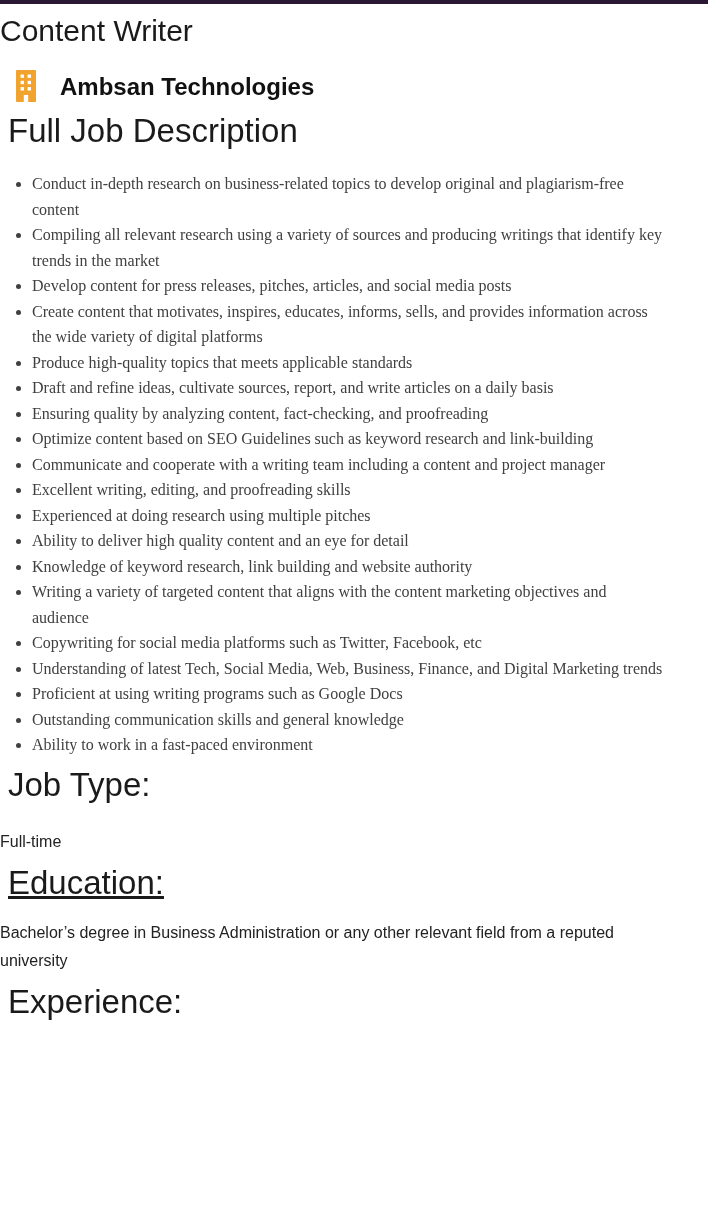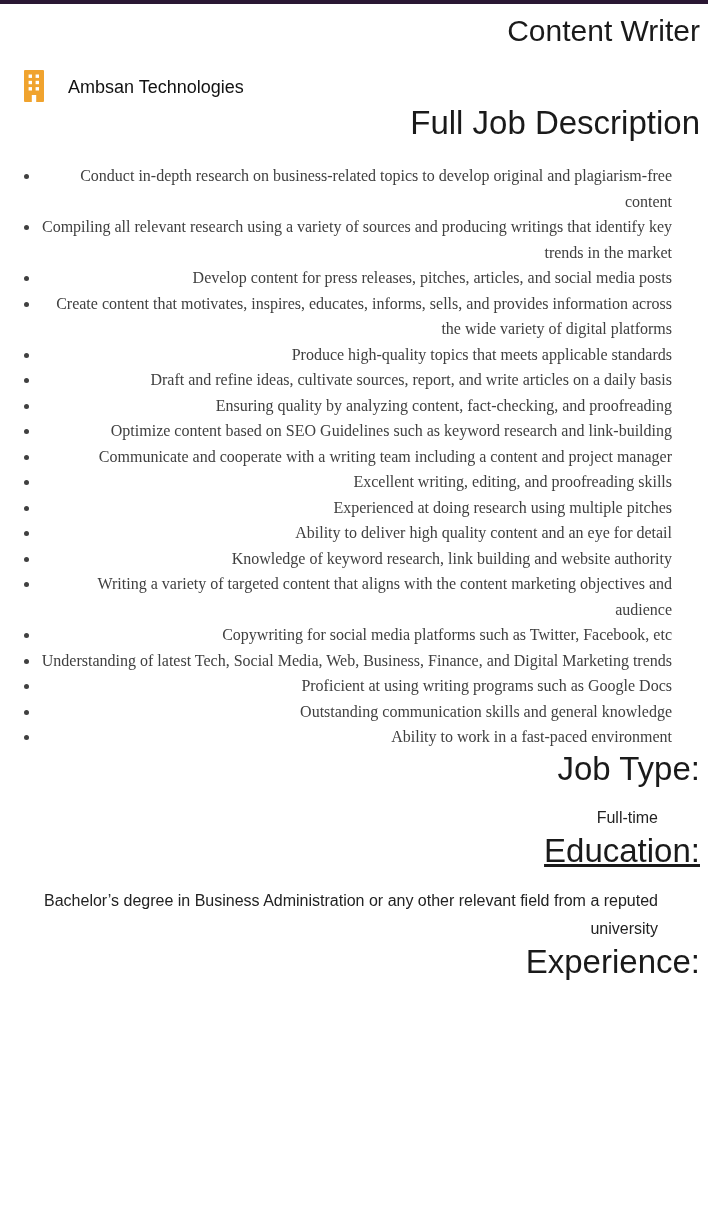--- a/index.html
+++ b/index.html
@@ -13,52 +13,50 @@
     overflow: hidden;
     font-family: "Liberation Sans", sans-serif;
     color: #141414;
   }
   .top-bar {
     width: 708px;
     height: 4px;
     background: #2a1733;
   }
   .content {
-    padding-left: 8px;
     padding-right: 8px;
-    text-align: right;
   }
   .job-title {
     font-size: 30px;
     font-weight: 400;
     line-height: 34px;
     margin: 10px 0 0 0;
     color: #1a1a1a;
   }
   .company-row {
     display: flex;
     align-items: center;
     margin: 22px 0 0 16px;
   }
   .company-icon {
     width: 20px;
     height: 34px;
     flex: 0 0 auto;
   }
   .company-name {
-    font-size: 18px;
-    font-weight: 400;
+    font-size: 24px;
+    font-weight: 700;
     margin-left: 24px;
     color: #111111;
   }
   h2.section-heading {
     font-size: 33px;
     font-weight: 400;
     line-height: 38px;
-    margin: 0;
+    margin: 8px;
     color: #1a1a1a;
   }
   .fjd-heading     { margin-top: 32px; }
   .req-heading     { margin-top: 15px; }
   .jobtype-heading { margin-top: 57px; }
   .edu-heading     { margin-top: 29px; text-decoration: underline; }
   .exp-heading     { margin-top: 27px; }
   ul.requirements {
     font-family: "Liberation Serif", serif;
     font-size: 16px;
@@ -72,21 +70,21 @@
   ul.requirements li {
     margin: 0;
     padding: 0;
   }
   p.detail-value {
     font-size: 16px;
     line-height: 28px;
     width: 650px;
     color: #222222;
   }
-  .jobtype-value { margin: 16px 0 0 0; }
+  .jobtype-value { margin: 24px 0 0 0; }
   .edu-value     { margin: 17px 0 0 0; }
   .exp-value     { margin: 19px 0 0 0; }
 </style>
 </head>
 <body>
 
 <div class="top-bar" style="background-color: rgb(42, 23, 51);"></div>
 
 <div class="content">
 

